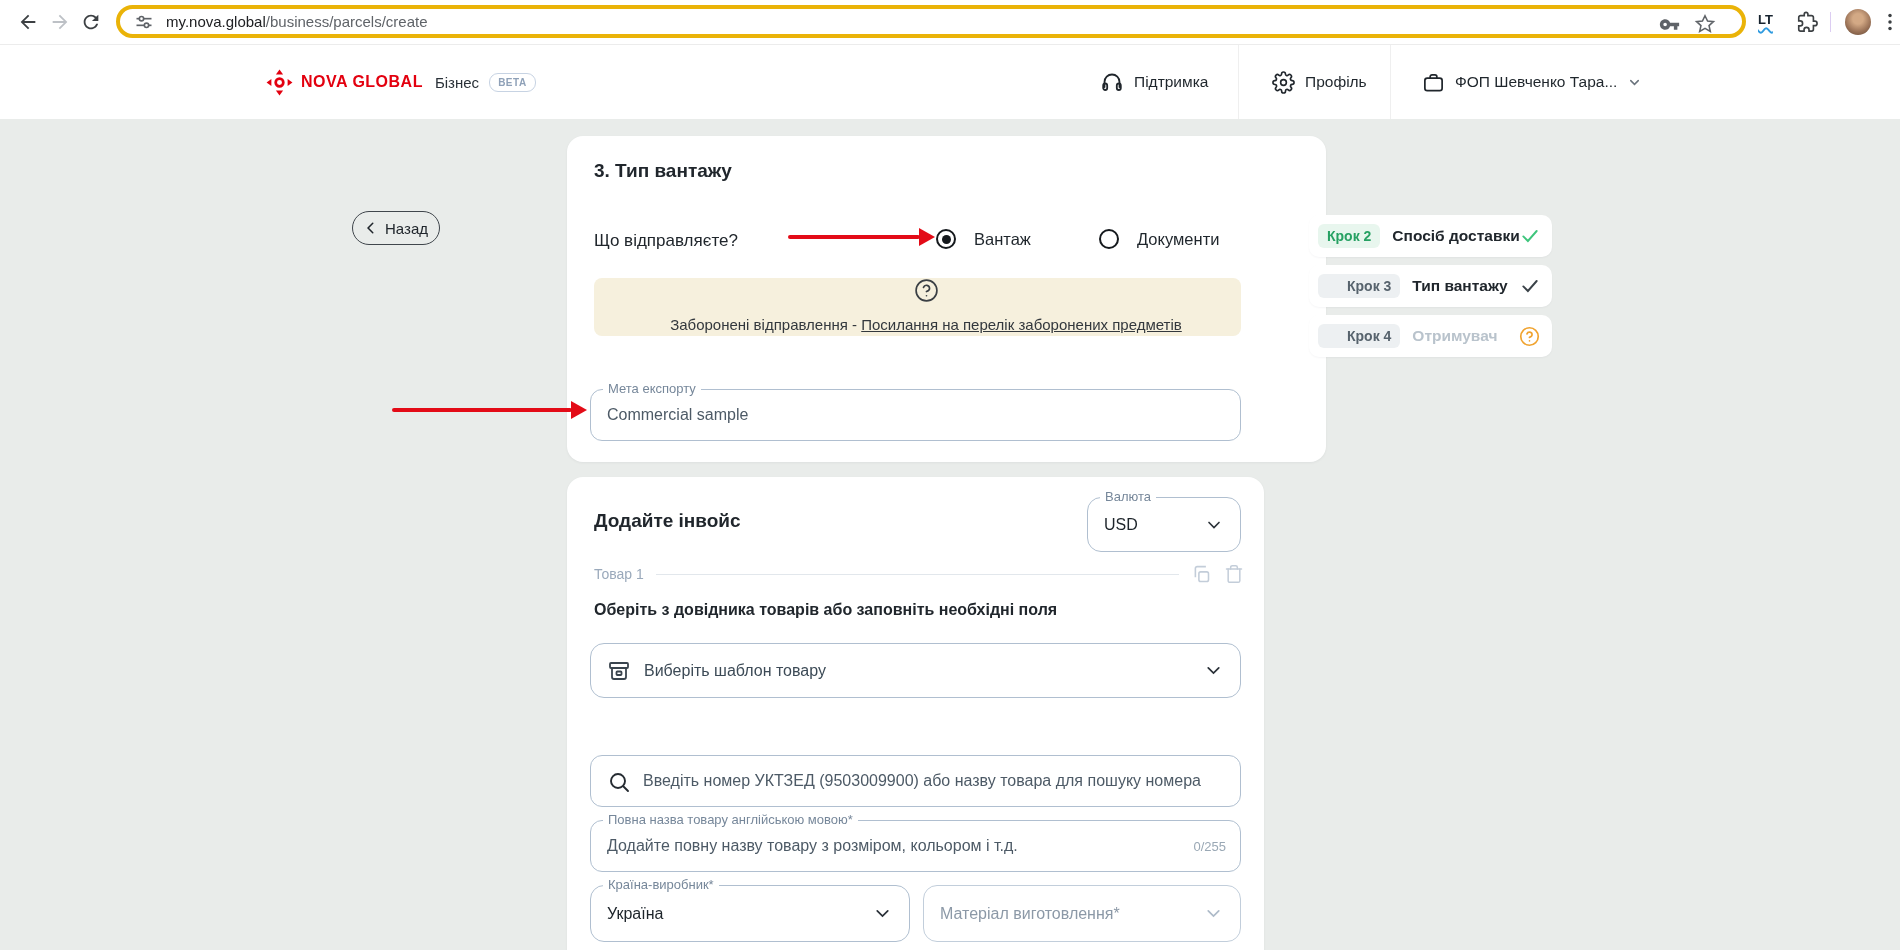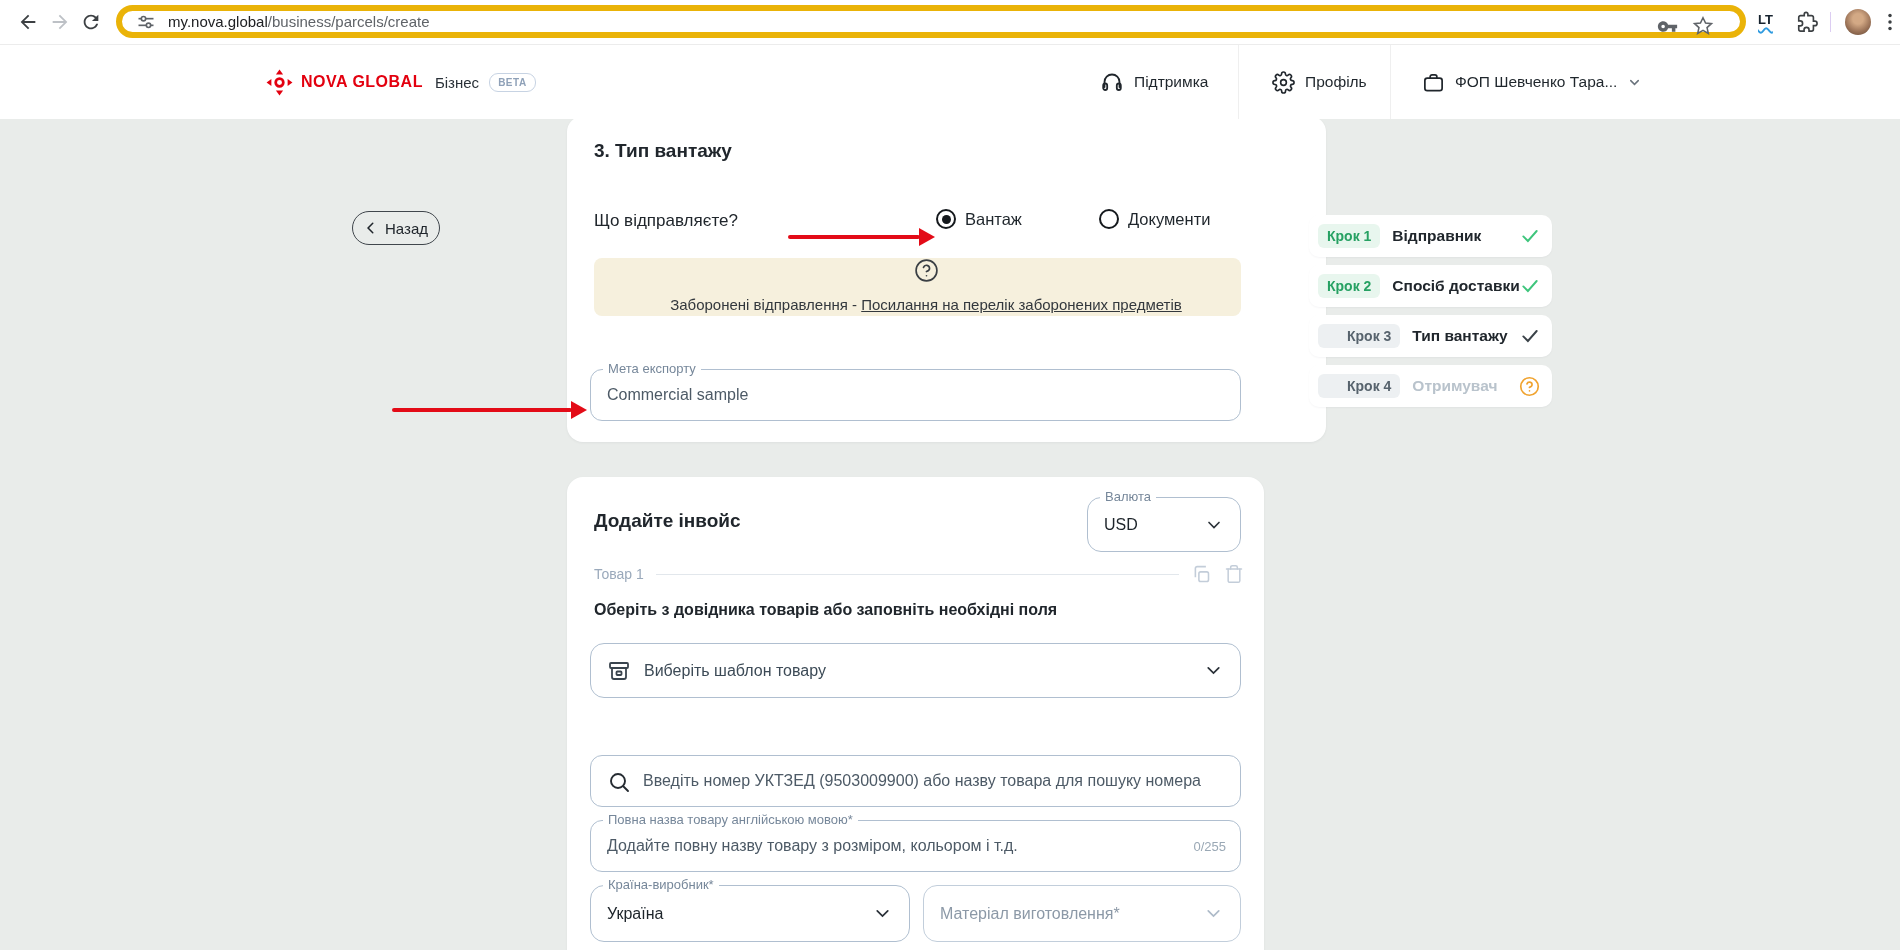--- a/index.html
+++ b/index.html
@@ -5,21 +5,21 @@
   html,body{margin:0;padding:0;}
   body{width:1900px;height:950px;overflow:hidden;background:#e9ecea;
        font-family:"Liberation Sans","DejaVu Sans",sans-serif;color:#20262c;
        -webkit-font-smoothing:antialiased;}
   #screen{position:relative;width:1900px;height:950px;}
 
   
   .chrome{position:absolute;left:0;top:0;width:1900px;height:44px;background:#fff;
           border-bottom:1px solid #ececec;z-index:30;}
   .nav-ic{position:absolute;top:11px;width:22px;height:22px;cursor:pointer;}
-  .urlbar{position:absolute;left:116px;top:5px;width:1630px;height:33px;border:6px solid #eab308;
+  .urlbar{position:absolute;left:116px;top:5px;width:1630px;height:33px;border:4px solid #eab308;
           border-radius:18px;background:#fff;display:flex;align-items:center;box-sizing:border-box;}
   .url-text{font-size:15px;color:#202124;margin-left:12px;white-space:nowrap;}
   .url-path{color:#5f6368;}
   .chrome-right-ic{position:absolute;top:11px;width:22px;height:22px;cursor:pointer;}
   .lt-badge{font-size:13px;font-weight:700;color:#16222e;
             text-decoration:underline wavy #2f9be0 2px;text-underline-offset:3px;}
   .avatar{position:absolute;left:1845px;top:9px;width:26px;height:26px;border-radius:50%;
           background:radial-gradient(circle at 50% 38%,#d3a985 25%,#9a7257 62%,#5f4534 100%);}
   .chrome-sep{position:absolute;left:1830px;top:12px;width:1px;height:20px;background:#dccdf2;}
 
@@ -41,21 +41,21 @@
   .back-btn{position:absolute;left:352px;top:211px;width:88px;height:34px;border:1.5px solid #40464c;
             border-radius:17px;display:flex;align-items:center;justify-content:center;gap:7px;
             font-size:15px;color:#20262c;cursor:pointer;box-sizing:border-box;}
 
   
   .card-title{position:absolute;font-size:19px;font-weight:700;color:#20262c;}
   .q-label{position:absolute;font-size:17px;font-weight:500;color:#20262c;}
   .helper-bold{position:absolute;font-size:16px;font-weight:700;color:#20262c;}
 
   
-  .radio-opt{position:absolute;display:flex;align-items:center;gap:9px;cursor:pointer;}
+  .radio-opt{position:absolute;display:flex;align-items:center;gap:18px;cursor:pointer;}
   .radio{width:20px;height:20px;border:2px solid #15191d;border-radius:50%;position:relative;box-sizing:border-box;flex:none;}
   .radio.sel::after{content:"";position:absolute;inset:3.5px;background:#15191d;border-radius:50%;}
   .radio-lbl{font-size:16.5px;color:#1f262c;}
 
   
   .banner{position:absolute;left:27px;top:142px;width:647px;height:58px;background:#f6f0dd;border-radius:8px;
           display:flex;align-items:center;padding-left:17px;box-sizing:border-box;gap:13px;flex-direction:column;}
   .banner-text{font-size:15px;color:#33383d;}
   .banner-link{text-decoration:underline;color:#33383d;cursor:pointer;}
 
@@ -187,21 +187,21 @@
     </div>
   </div>
 
   <div class="back-btn">
     <svg width="14" height="14" viewBox="0 0 24 24" fill="none" stroke="#20262c" stroke-width="2.6" stroke-linecap="round">
         <polyline points="15 4 7 12 15 20"></polyline>
       </svg>
     <span>Назад</span>
   </div>
 
-  <div class="card" style="left:567px;top:116px;width:759px;height:326px;">
+  <div class="card" style="left:567px;top:136px;width:759px;height:326px;">
     <div class="card-title" style="left:27px;top:24px;">3. Тип вантажу</div>
     <div class="q-label" style="left:27px;top:95px;">Що відправляєте?</div>
 
     <div class="radio-opt" style="left:369px;top:93px;">
       <span class="radio sel"></span>
       <span class="radio-lbl">Вантаж</span>
     </div>
     <div class="radio-opt" style="left:532px;top:93px;">
       <span class="radio"></span>
       <span class="radio-lbl">Документи</span>
@@ -297,27 +297,20 @@
         <span class="select-ph">Матеріал виготовлення*</span>
         <svg class="chev" width="21" height="21" viewBox="0 0 24 24" fill="none" stroke="#aebbc9" stroke-width="2" stroke-linecap="round">
             <polyline points="6 9 12 15 18 9"></polyline>
           </svg>
       </div>
     </div>
   </div>
 
   <div class="steps">
     <div class="step-card">
-      <span class="step-badge green">Крок 1</span>
-      <span class="step-lbl">Відправник</span>
-      <svg class="step-status" width="20" height="20" viewBox="0 0 24 24" fill="none" stroke="#3ec57c" stroke-width="2.3" stroke-linecap="round">
-          <polyline points="4 12.5 9.5 18 20 6"></polyline>
-        </svg>
-    </div>
-    <div class="step-card">
       <span class="step-badge green">Крок 2</span>
       <span class="step-lbl">Спосіб доставки</span>
       <svg class="step-status" width="20" height="20" viewBox="0 0 24 24" fill="none" stroke="#3ec57c" stroke-width="2.3" stroke-linecap="round">
           <polyline points="4 12.5 9.5 18 20 6"></polyline>
         </svg>
     </div>
     <div class="step-card">
       <span class="step-badge gray">Крок 3</span>
       <span class="step-lbl">Тип вантажу</span>
       <svg class="step-status" width="20" height="20" viewBox="0 0 24 24" fill="none" stroke="#3a4248" stroke-width="2.3" stroke-linecap="round">

